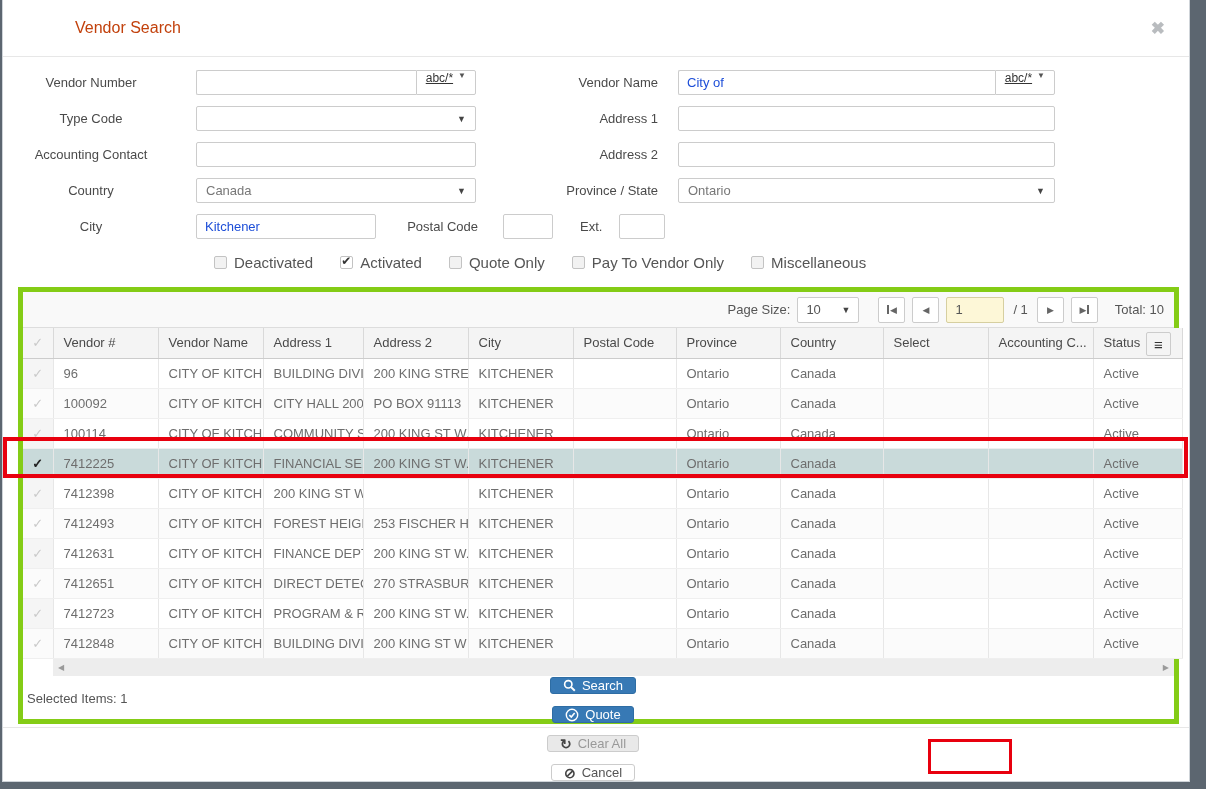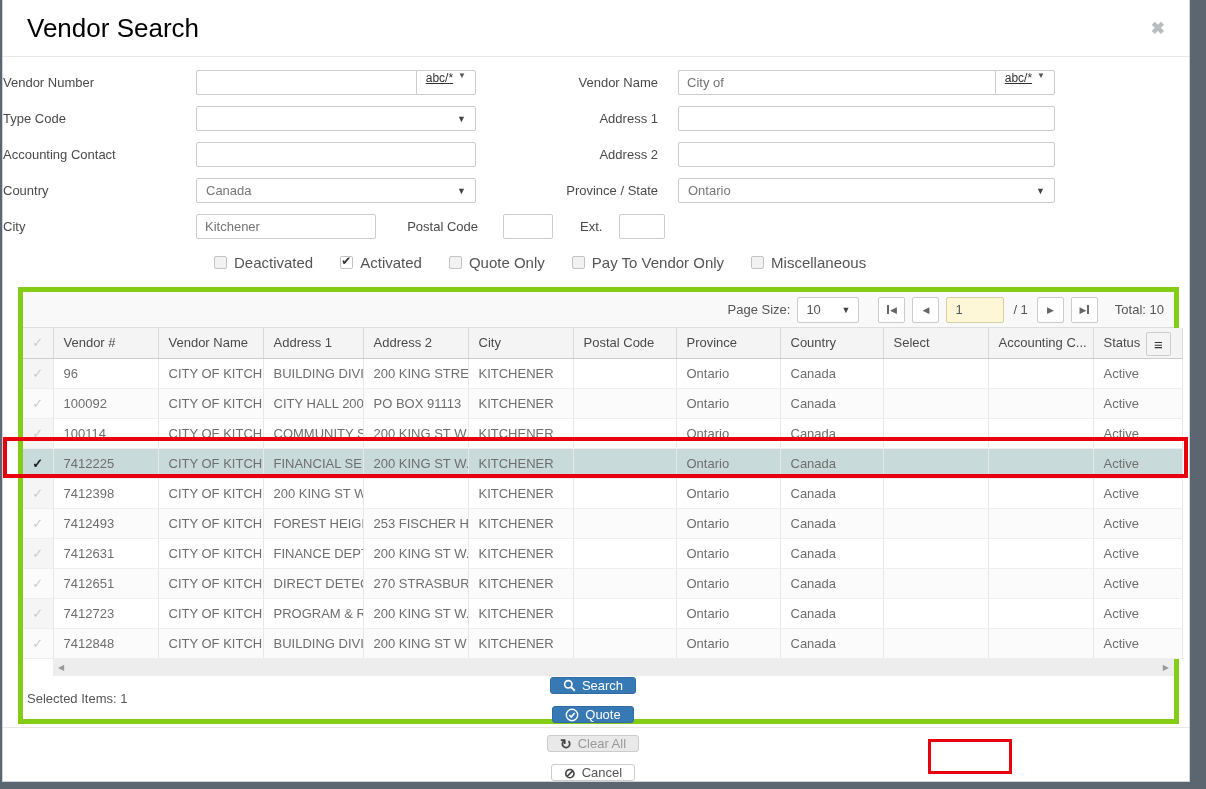--- a/index.html
+++ b/index.html
@@ -18,34 +18,34 @@
     background: #fff;
     border: 1px solid #cfd4d9;
     border-top: none;
   }
   
   .modal-header {
     height: 57px; border-bottom: 1px solid #e7e7e7;
     display: flex; align-items: center; justify-content: space-between;
     padding: 0 24px 0 24px;
   }
-  .modal-title { font-size: 26px; color: #000000; font-weight: 400; }
+  .modal-title { font-size: 16px; color: #c2410c; font-weight: 400; margin-left: 48px; }
   .close-x { color: #b9bcbf; font-size: 17px; font-weight: bold; cursor: pointer; line-height: 1; }
   
   .form-area { padding-top: 13px; }
   .form-row { display: flex; align-items: center; height: 25px; margin-bottom: 11px; }
   .lbl { color: #4a4a4a; font-size: 13px; }
-  .lbl-left  { width: 193px; text-align: left; padding-right: 17px; }
+  .lbl-left  { width: 193px; text-align: center; padding-right: 17px; }
   .lbl-right { width: 202px; text-align: right; padding-right: 20px; }
   .ctl-left  { width: 280px; display: flex; }
   .ctl-right { width: 377px; display: flex; }
   .tb {
     height: 25px; border: 1px solid #ccc; border-radius: 2px;
     font-family: "Liberation Sans", sans-serif;
-    font-size: 13px; color: #737373; padding: 0 8px; background: #fff; width: 100%;
+    font-size: 13px; color: #1d4ed8; padding: 0 8px; background: #fff; width: 100%;
     outline: none;
   }
   .input-group { display: flex; width: 100%; }
   .input-group .tb { border-right: none; border-radius: 2px 0 0 2px; }
   .addon {
     height: 25px; border: 1px solid #ccc; border-radius: 0 2px 2px 0;
     background: #fff; display: flex; align-items: flex-start; gap: 5px;
     padding: 0 9px; cursor: pointer; flex: 0 0 auto;
   }
   .addon .abc { font-size: 12px; color: #333; text-decoration: underline; }

